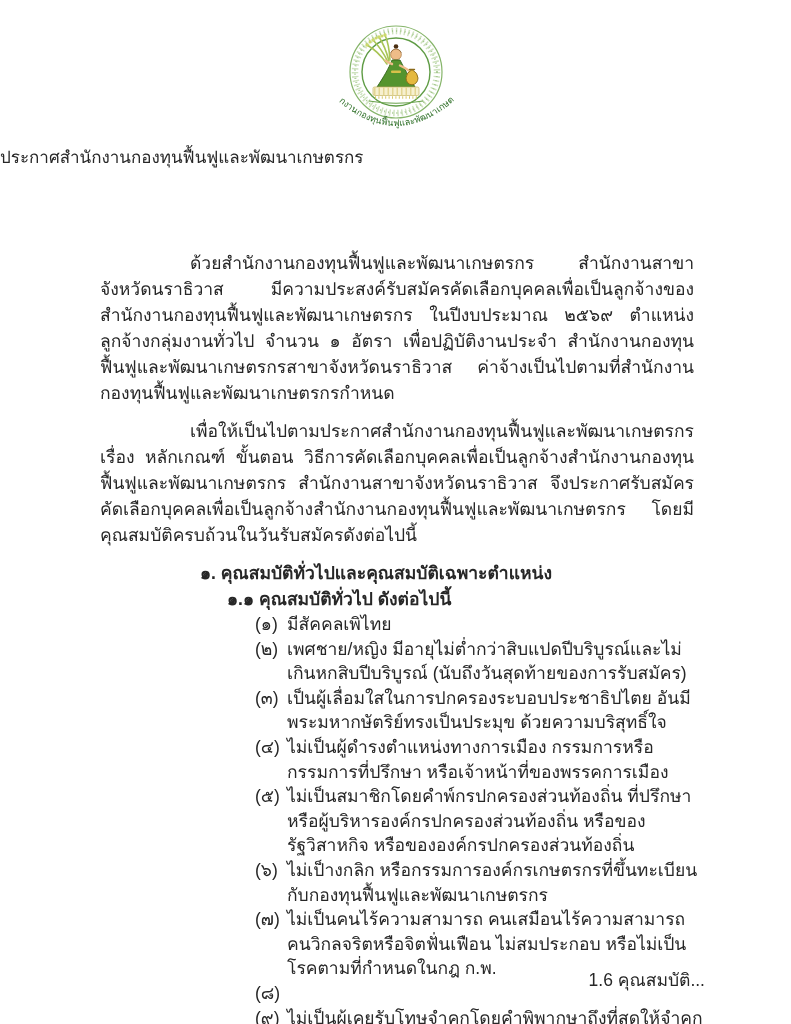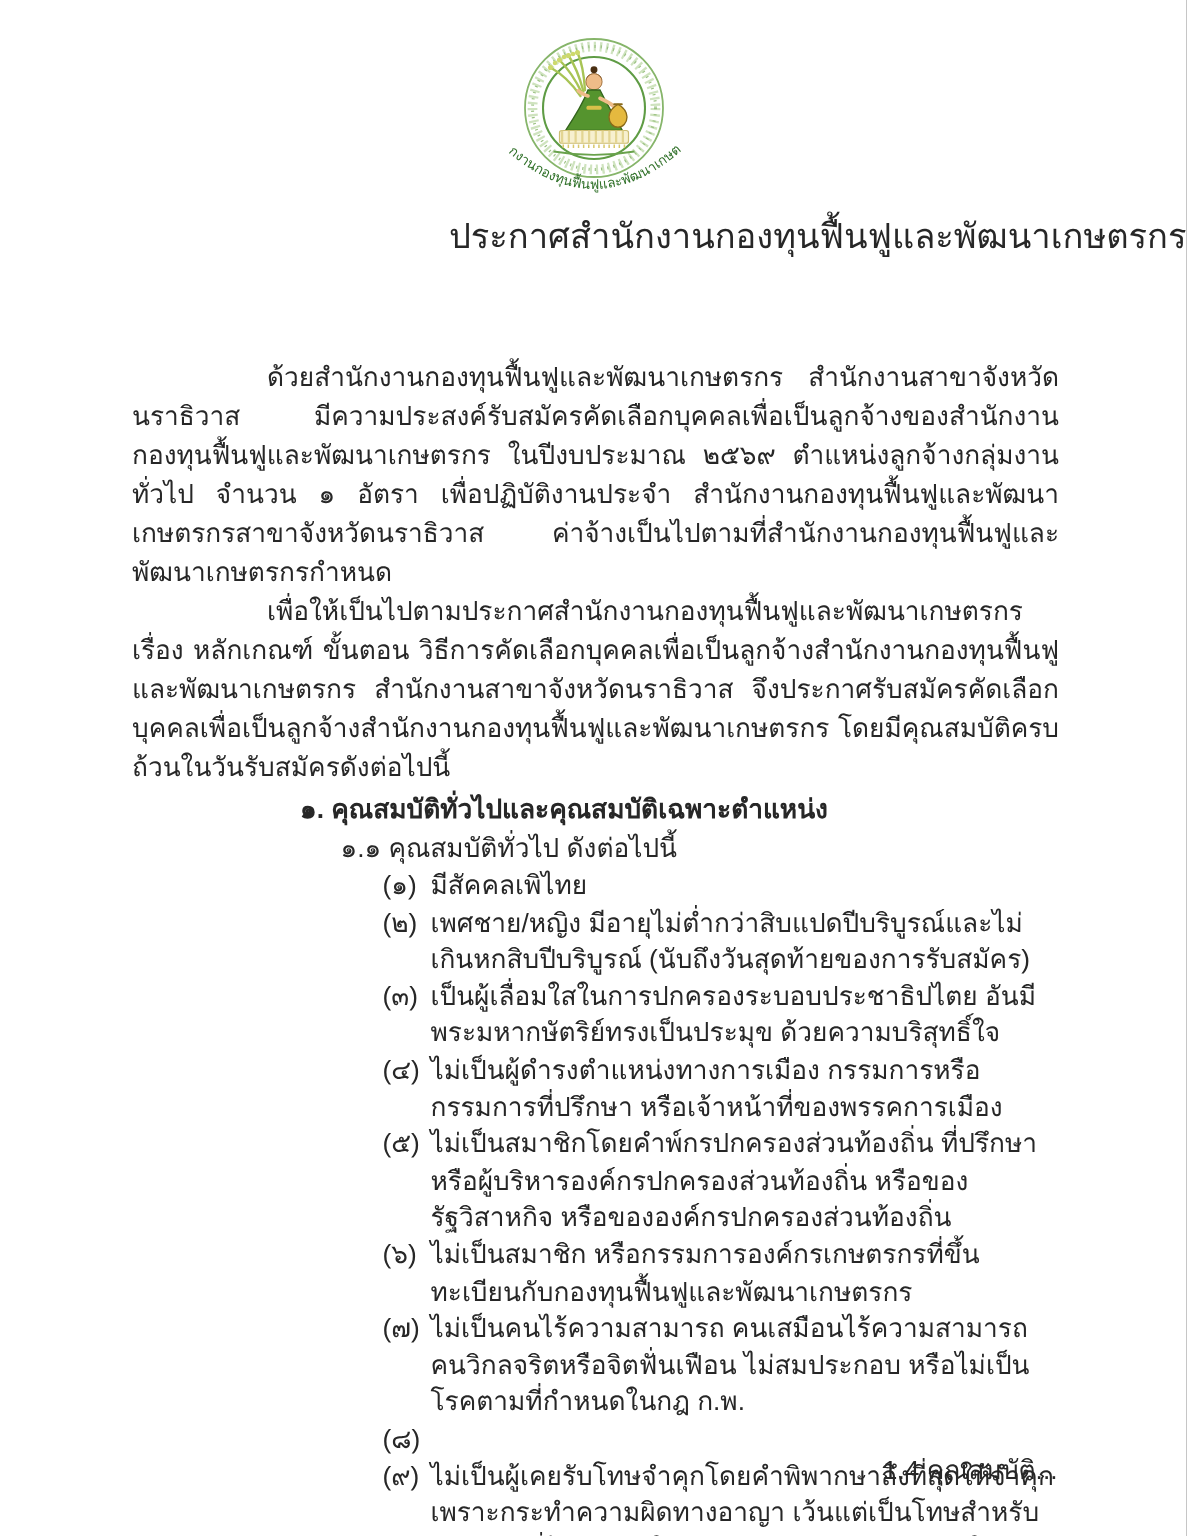--- a/index.html
+++ b/index.html
@@ -10,40 +10,40 @@
     background:#ffffff;
     font-family:"Liberation Sans","DejaVu Sans",sans-serif;
     color:#272727;
     overflow:hidden;
   }
   .logo{
     position:absolute;top:24px;left:50%;transform:translateX(-50%);
   }
   .title-block{
     position:absolute;top:146px;left:0;right:0;
-    text-align:right;
-    font-size:23px;line-height:23.5px;
+    text-align:left;
+    font-size:17px;line-height:23.5px;
   }
   .title-block div{white-space:nowrap;}
   .content{
     position:absolute;left:88px;top:238px;width:618px;
     font-size:17.5px;line-height:26px;
   }
   p.para{
-    margin:0;
+    margin:12px;
     text-indent:90px;
     text-align:justify;
   }
   .h1{
     margin:2px 0 0 112px;
     font-weight:bold;
   }
   .h2{
     margin:0 0 0 139px;
-    font-weight:normal;
+    font-weight:bold;
   }
   .qual-list{
     margin-left:167px;
     line-height:24.6px;
   }
   .li{display:flex;align-items:flex-start;}
   .li .num{flex:0 0 auto;min-width:27px;}
   .li .txt{padding-left:5px;max-width:419px;}
   .footer-note{
     position:absolute;top:966px;right:86px;
@@ -136,32 +136,32 @@
       <div class="li">
         <span class="num">(๔)</span>
         <span class="txt">ไม่เป็นผู้ดำรงตำแหน่งทางการเมือง กรรมการหรือกรรมการที่ปรึกษา หรือเจ้าหน้าที่ของพรรคการเมือง</span>
       </div>
       <div class="li">
         <span class="num">(๕)</span>
         <span class="txt">ไม่เป็นสมาชิกโดยคำพ์กรปกครองส่วนท้องถิ่น ที่ปรึกษาหรือผู้บริหารองค์กรปกครองส่วนท้องถิ่น หรือของรัฐวิสาหกิจ หรือขององค์กรปกครองส่วนท้องถิ่น</span>
       </div>
       <div class="li">
         <span class="num">(๖)</span>
-        <span class="txt">ไม่เป็นสมาชิก หรือกรรมการองค์กรเกษตรกรที่ขึ้นทะเบียนกับกองทุนฟื้นฟูและพัฒนาเกษตรกร</span>
+        <span class="txt">ไม่เป็างกลิก หรือกรรมการองค์กรเกษตรกรที่ขึ้นทะเบียนกับกองทุนฟื้นฟูและพัฒนาเกษตรกร</span>
       </div>
       <div class="li">
         <span class="num">(๗)</span>
         <span class="txt">ไม่เป็นคนไร้ความสามารถ คนเสมือนไร้ความสามารถ คนวิกลจริตหรือจิตฟั่นเฟือน ไม่สมประกอบ หรือไม่เป็นโรคตามที่กำหนดในกฎ ก.พ.</span>
       </div>
       <div class="li">
         <span class="num">(๘)</span>
       </div>
       <div class="li">
         <span class="num">(๙)</span>
         <span class="txt">ไม่เป็นผู้เคยรับโทษจำคุกโดยคำพิพากษาถึงที่สุดให้จำคุกเพราะกระทำความผิดทางอาญา เว้นแต่เป็นโทษสำหรับความผิดที่ได้กระทำโดยประมาทหรือความผิดลหุโทษ</span>
       </div>
 
     </div>
   </div>
 
-  <div class="footer-note">1.4 คุณสมบัติ...</div>
+  <div class="footer-note">1.6 คุณสมบัติ...</div>
 
 </div>
 
 </body></html>

